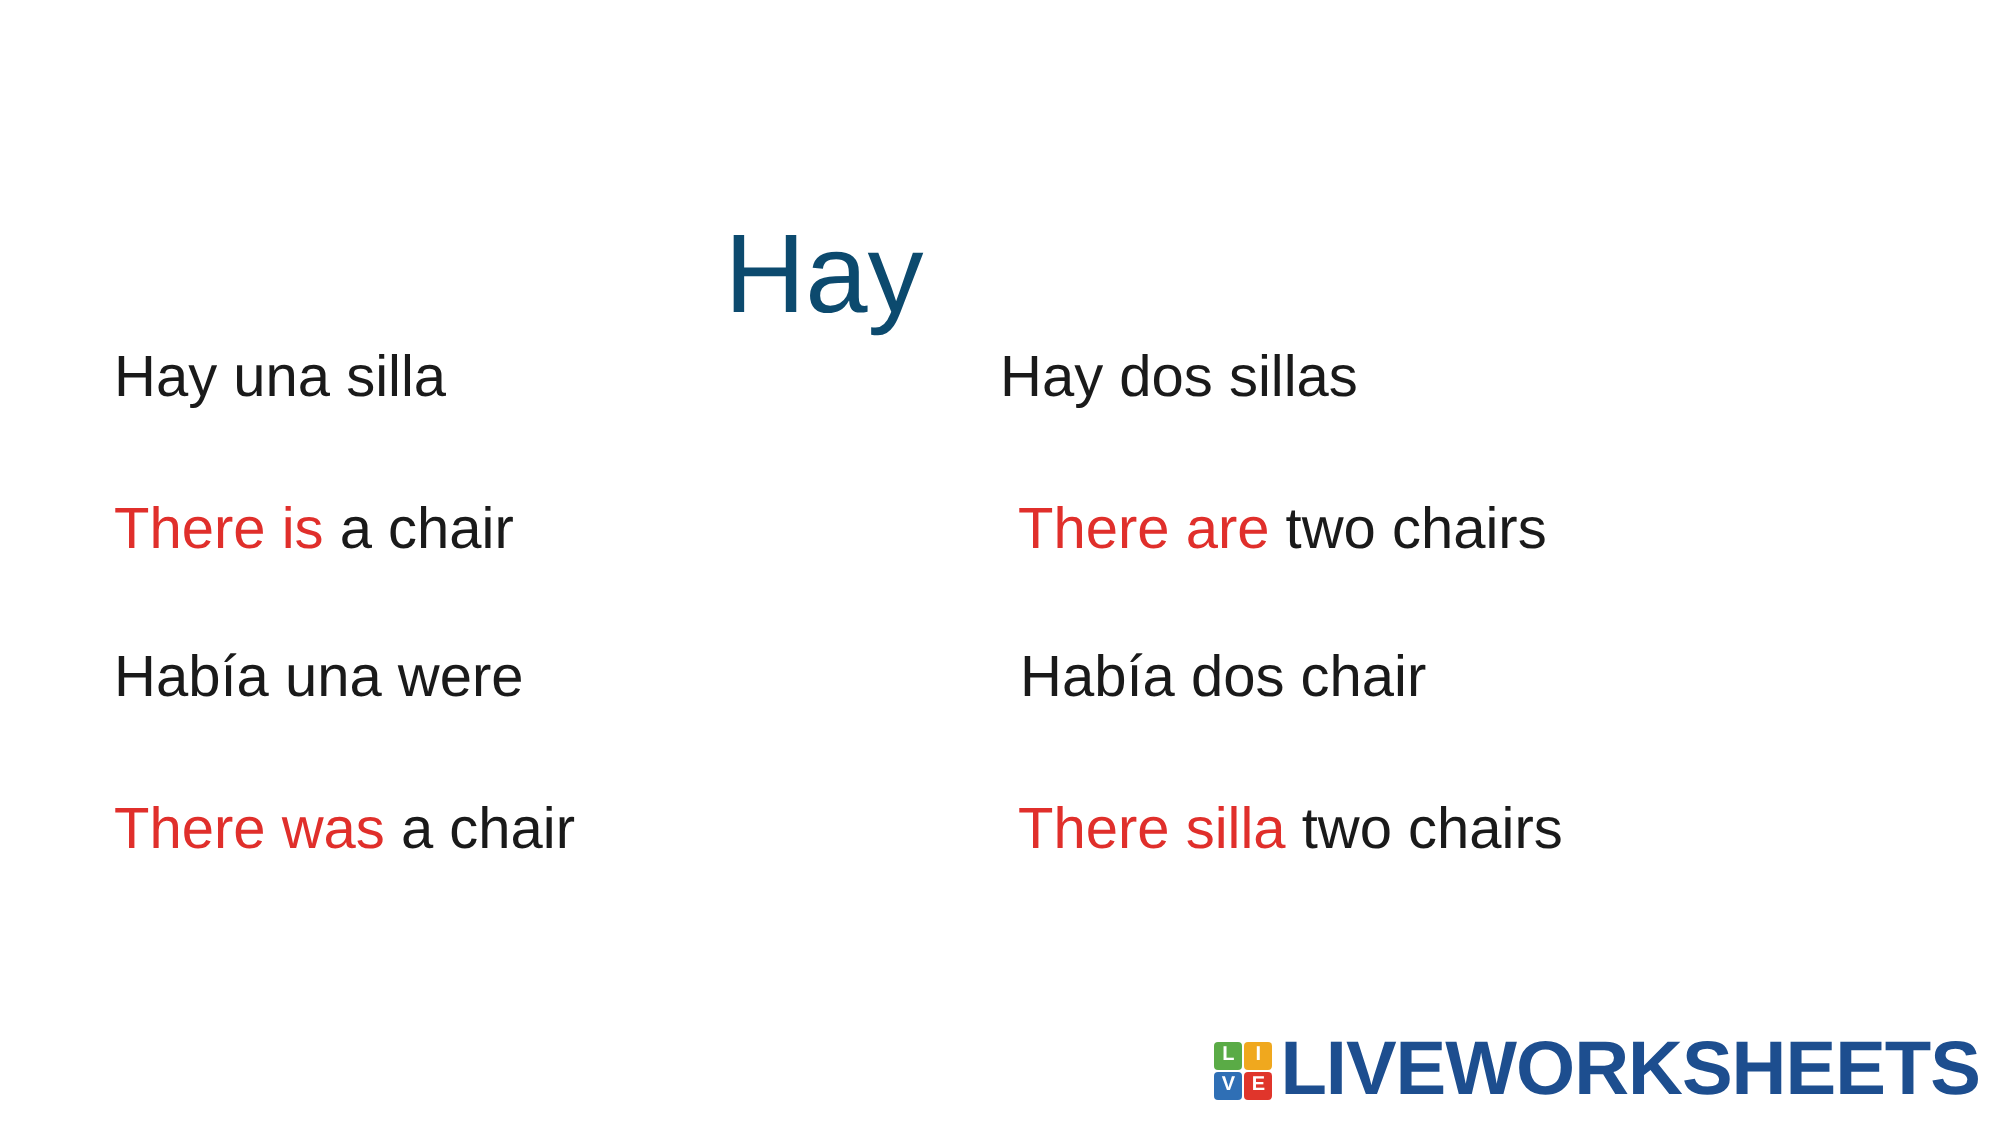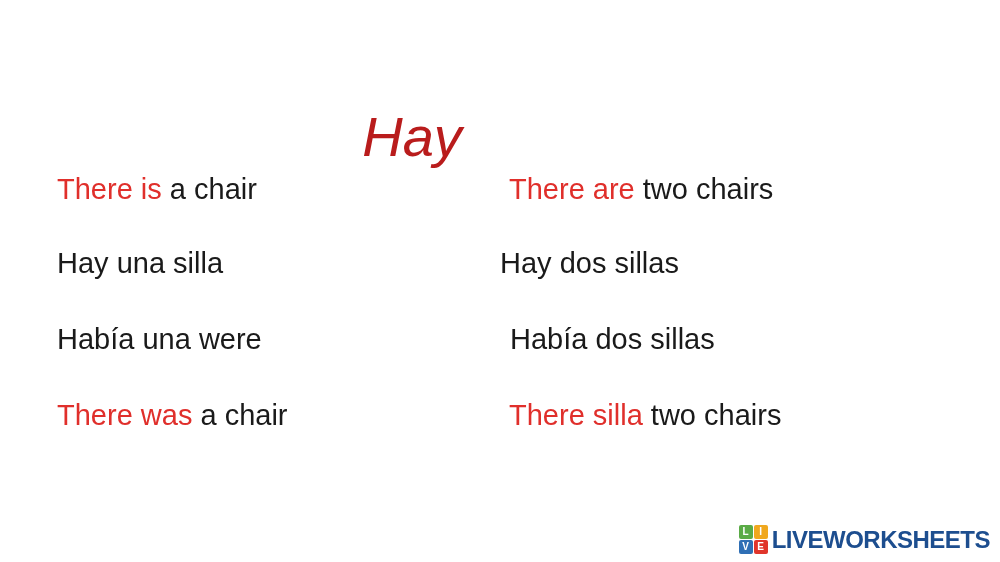--- a/index.html
+++ b/index.html
@@ -21,24 +21,23 @@
     background: #ffffff;
   }
   .title {
     position: absolute;
     left: 0;
     top: 108px;
     width: 824px;
     text-align: center;
     font-size: 56px;
     font-weight: 400;
-    color: #b91c1c;
+    color: #0c4a6e;
     letter-spacing: 0px;
     line-height: 1.05;
-    font-style: italic;
   }
   .col {
     position: absolute;
     top: 175px;
   }
   .col-left  { left: 57px;  width: 430px; }
   .col-right { left: 500px; width: 460px; }
 
   .line {
     font-size: 29px;
@@ -82,67 +81,67 @@
     font-weight: 700;
     line-height: 14px;
     text-align: center;
     font-family: "Liberation Sans", sans-serif;
   }
   .lw-t-l { background: #5aab46; }
   .lw-t-i { background: #f0a81e; }
   .lw-t-v { background: #2f6fb5; }
   .lw-t-e { background: #e0352b; }
   .lw-word {
-    font-size: 24px;
+    font-size: 38px;
     font-weight: 700;
     color: #1d4e8f;
     letter-spacing: -0.5px;
     font-family: "Liberation Sans", sans-serif;
     line-height: 1;
   }
 </style>
 </head>
 <body>
 
 <div class="slide">
 
   <div class="title">Hay</div>
 
   <div class="col col-left">
 
+    <div class="line line-sp">
+      <span class="dark">Hay una silla</span>
+    </div>
+
     <div class="line line-en">
       <span class="red">There is</span><span class="dark"> a chair</span>
-    </div>
-
-    <div class="line line-sp">
-      <span class="dark">Hay una silla</span>
     </div>
 
     <div class="line line-sp">
       <span class="dark">Había una were</span>
     </div>
 
     <div class="line line-en last">
       <span class="red">There was</span><span class="dark"> a chair</span>
     </div>
 
   </div>
 
   <div class="col col-right">
 
+    <div class="line line-sp">
+      <span class="dark">Hay dos sillas</span>
+    </div>
+
     <div class="line line-en">
       <span class="red">There are</span><span class="dark"> two chairs</span>
     </div>
 
-    <div class="line line-sp">
-      <span class="dark">Hay dos sillas</span>
-    </div>
-
     <div class="line line-sp indent">
-      <span class="dark">Había dos sillas</span>
+      <span class="dark">Había dos chair</span>
     </div>
 
     <div class="line line-en last">
       <span class="red">There silla</span><span class="dark"> two chairs</span>
     </div>
 
   </div>
 
   <div class="lw-logo">
     <div class="lw-mark">

